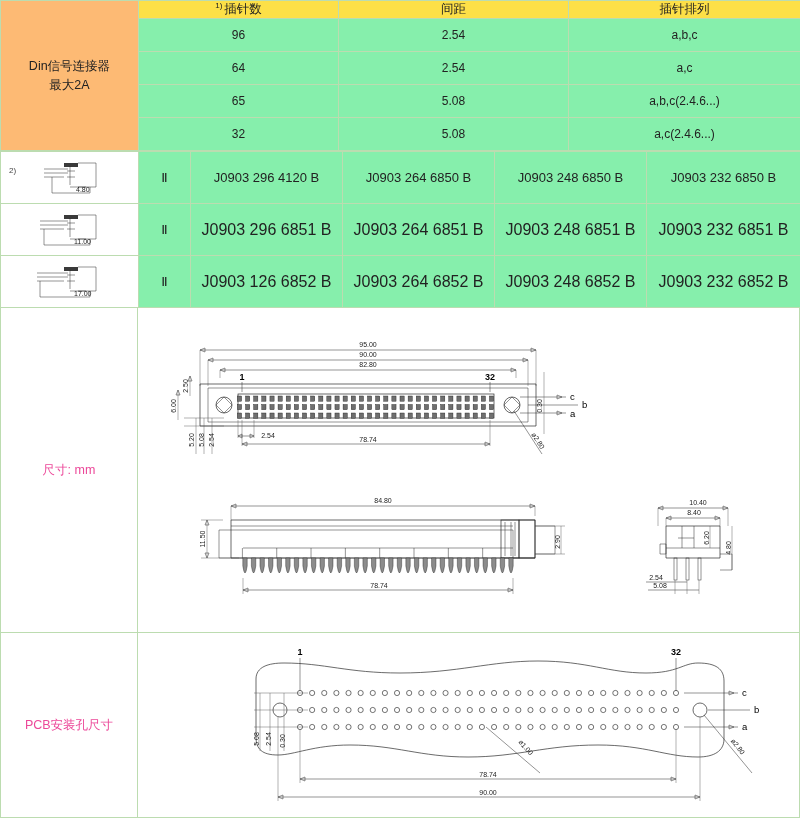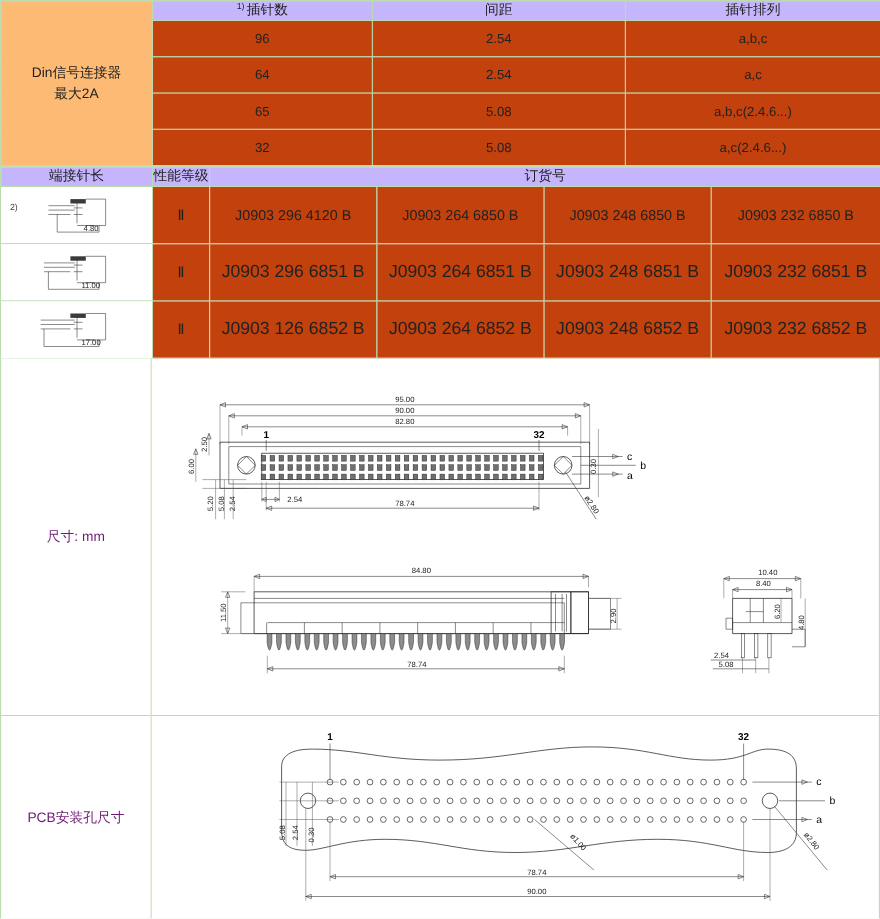--- a/index.html
+++ b/index.html
@@ -25,28 +25,28 @@
   }
   table.spec td, table.spec th {
     border: 1px solid #bcdcb0;
     padding: 0;
     text-align: center;
     vertical-align: middle;
     color: #222;
     font-weight: normal;
   }
   .hdr {
-    background: #c4b5fd;
+    background: #fde047;
     font-weight: bold;
     font-size: 12.5px;
     height: 16px;
     color: #1d1d1d;
   }
   .cell {
-    background: #c2410c;
+    background: #86efac;
     font-size: 12px;
     height: 33px;
     color: #333;
   }
   .rowlabel {
     background: #fdba74;
     font-size: 12.5px;
     font-weight: bold;
     line-height: 1.5;
     color: #1d1d1d;
@@ -76,21 +76,21 @@
 
   
   .draw-row { display: flex; width: 800px; }
   .draw-label {
     width: 138px;
     flex: 0 0 138px;
     border: 1px solid #bcdcb0;
     border-top: none;
     background: #fff;
     display: flex; align-items: center; justify-content: center;
-    font-size: 12.5px; color: #701a75;
+    font-size: 12.5px; color: #ec4899;
   }
   .draw-body {
     flex: 1 1 auto;
     border: 1px solid #bcdcb0;
     border-top: none;
     border-left: none;
     background: #fff;
     position: relative;
     overflow: hidden;
   }
@@ -156,25 +156,20 @@
   <table class="spec">
     <colgroup>
       <col style="width:138px">
         <col style="width:52px">
       <col style="width:152px">
         <col style="width:152px">
         <col style="width:152px">
         <col style="width:154px">
     </colgroup>
     <tbody>
-      <tr>
-        <td class="hdr">端接针长</td>
-        <td class="hdr">性能等级</td>
-        <td class="hdr" colspan="4">订货号</td>
-      </tr>
 
       <tr>
         <td class="pinlen-cell">
           <div class="pinlen-wrap">
             <span class="pinlen-sup">2)</span>
             <svg class="pinlen-svg" width="72" height="42" viewBox="0 0 72 42">
               <rect x="30" y="6" width="14" height="4" class="filld"></rect>
               <path class="lnt" d="M44 6 H62 V30 H44"></path>
               <path class="lnt" d="M10 12 H34 M10 16 H34 M10 20 H30"></path>
               <path class="lnt" d="M36 9 V28 M33 14 H41 M33 20 H41"></path>

